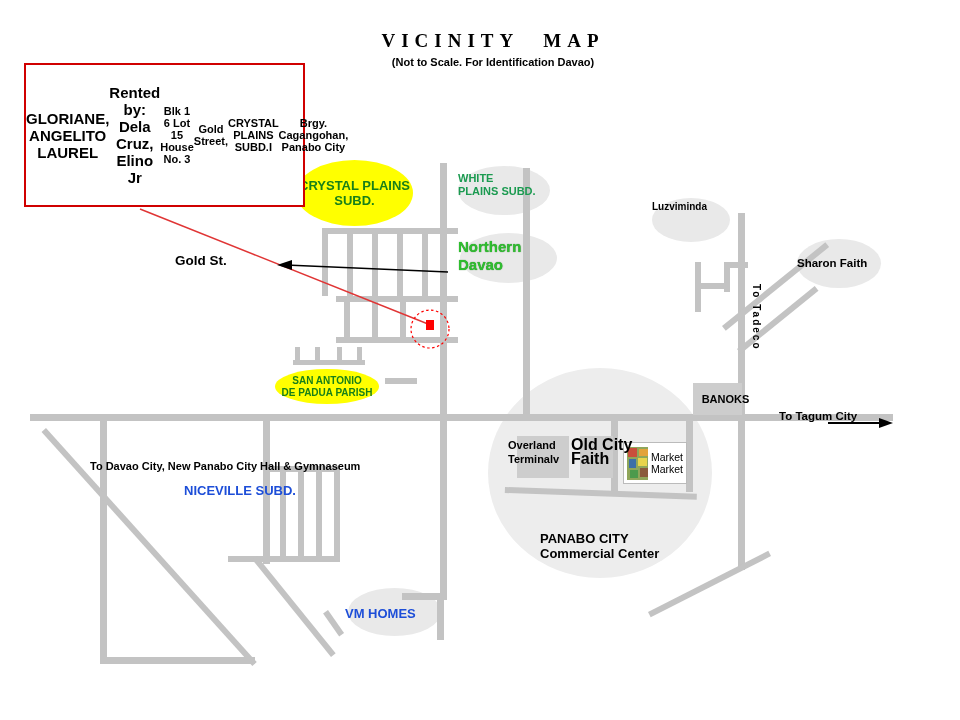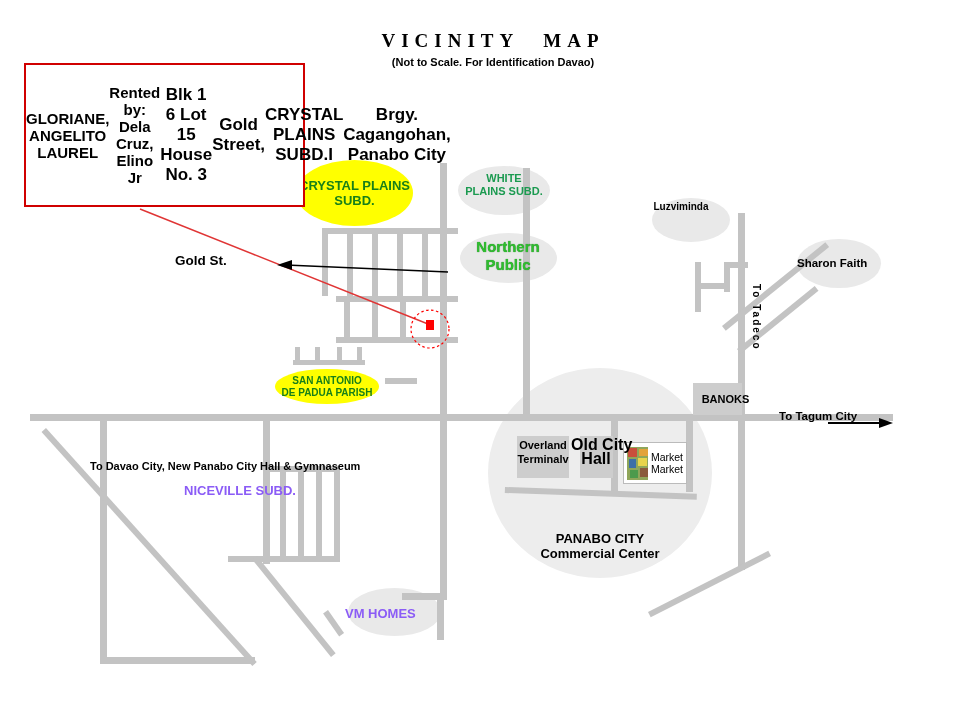--- a/index.html
+++ b/index.html
@@ -9,36 +9,36 @@
   .hdr{position:absolute;left:312px;top:30px;width:362px;text-align:center;z-index:5;}
   .title{font-family:"Liberation Serif",serif;font-weight:bold;font-size:19px;
          letter-spacing:6px;word-spacing:14px;color:#000;}
   .subtitle{font-size:11px;font-weight:bold;letter-spacing:0px;margin-top:4px;color:#000;}
   
   .infobox{position:absolute;left:24px;top:63px;width:281px;height:144px;
            border:2px solid #D00000;background:#fff;z-index:8;display:flex;
            flex-direction:row;justify-content:space-around;align-items:center;
            text-align:center;padding:4px 0;box-sizing:border-box;}
   .il-big{font-size:15px;font-weight:bold;}
-  .il-sm{font-size:17px;font-weight:bold;text-align:center;}
+  .il-sm{font-size:11px;font-weight:bold;text-align:center;}
   
   .road{position:absolute;background:#C3C3C3;z-index:2;}
   
   .ell{position:absolute;border-radius:50%;}
   .gray-ell{background:#E9E9E9;z-index:1;}
   .yellow-ell{background:#FFFF00;z-index:3;display:flex;flex-direction:column;
               justify-content:center;align-items:center;text-align:center;}
   .circle-big{position:absolute;background:#EDEDED;border-radius:50%;z-index:0;}
   
   .lbl{position:absolute;font-weight:bold;white-space:nowrap;z-index:4;color:#000;}
   .green1{color:#188018;}   
   .green2{color:#1B9A50;}   
   .green3{color:#2FBE2F;}   
-  .green4{color:#8b5cf6;}   
-  .ctr{text-align:center;}
+  .green4{color:#1d4ed8;}   
+  .ctr{text-align:left;}
   
   .gbox{position:absolute;background:#CDCDCD;z-index:3;}
   .wbox{position:absolute;background:#fff;border:1px solid #BBB;z-index:3;
         display:flex;align-items:center;box-sizing:border-box;}
   .overlay{position:absolute;left:0;top:0;z-index:6;pointer-events:none;}
   .tadeco{position:absolute;left:762px;top:284px;font-size:10px;font-weight:bold;
           letter-spacing:2px;white-space:nowrap;transform:rotate(90deg);
           transform-origin:0 0;z-index:4;}
 </style>
 </head>
@@ -124,21 +124,21 @@
     <span style="font-size:11px;font-weight:bold;white-space:nowrap;margin-left:16px;">BANOKS</span>
   </div>
   <div class="gbox" style="left:517px;top:436px;width:52px;height:42px;"></div>
   <div class="lbl ctr" style="left:508px;top:438px;width:70px;font-size:11px;line-height:14px;">
     <div>Overland</div>
     <div>Terminalv</div>
   </div>
   <div class="gbox" style="left:580px;top:436px;width:33px;height:42px;"></div>
   <div class="lbl ctr" style="left:571px;top:438px;width:50px;font-size:16px;line-height:14px;">
     <div>Old City</div>
-    <div>Hall</div>
+    <div>Faith</div>
   </div>
   <div class="wbox" style="left:623px;top:442px;width:64px;height:42px;padding:3px;">
     <svg width="24" height="33">
       <rect width="24" height="33" fill="#8FA65A"></rect>
       <rect x="1" y="1" width="9" height="9" fill="#C94F3C"></rect>
       <rect x="12" y="2" width="10" height="7" fill="#E2A23B"></rect>
       <rect x="2" y="12" width="7" height="9" fill="#3D6FA8"></rect>
       <rect x="11" y="11" width="9" height="8" fill="#E8D44C"></rect>
       <rect x="3" y="23" width="8" height="8" fill="#4C9A4C"></rect>
       <rect x="13" y="21" width="8" height="9" fill="#8A5A3C"></rect>
@@ -153,21 +153,21 @@
     <div class="title">VICINITY MAP</div>
     <div class="subtitle">(Not to Scale. For Identification  Davao)</div>
   </div>
 
   <div class="lbl ctr green2" style="left:458px;top:172px;width:92px;font-size:11px;line-height:13px;">
     <div>WHITE</div>
     <div>PLAINS SUBD.</div>
   </div>
   <div class="lbl ctr green3" style="left:458px;top:238px;width:100px;font-size:15px;line-height:18px;text-shadow:0 0 1px #1a6a1a;">
     <div>Northern</div>
-    <div>Public</div>
+    <div>Davao</div>
   </div>
   <div class="lbl ctr" style="left:652px;top:201px;width:58px;font-size:10px;">Luzviminda</div>
   <div class="lbl ctr" style="left:797px;top:257px;width:68px;font-size:11.5px;">Sharon Faith</div>
   <div class="tadeco">To Tadeco</div>
   <div class="lbl" style="left:175px;top:253px;font-size:13.5px;">Gold St.</div>
   <div class="lbl" style="left:90px;top:416px;font-size:11px;z-index:5;margin-top:44px;">To Davao City, New Panabo City Hall &amp; Gymnaseum</div>
   <div class="lbl" style="left:779px;top:410px;font-size:11.5px;z-index:5;">To Tagum City</div>
   <div class="lbl ctr" style="left:540px;top:531px;width:120px;font-size:13px;line-height:15px;">
     <div>PANABO CITY</div>
     <div>Commercial Center</div>

